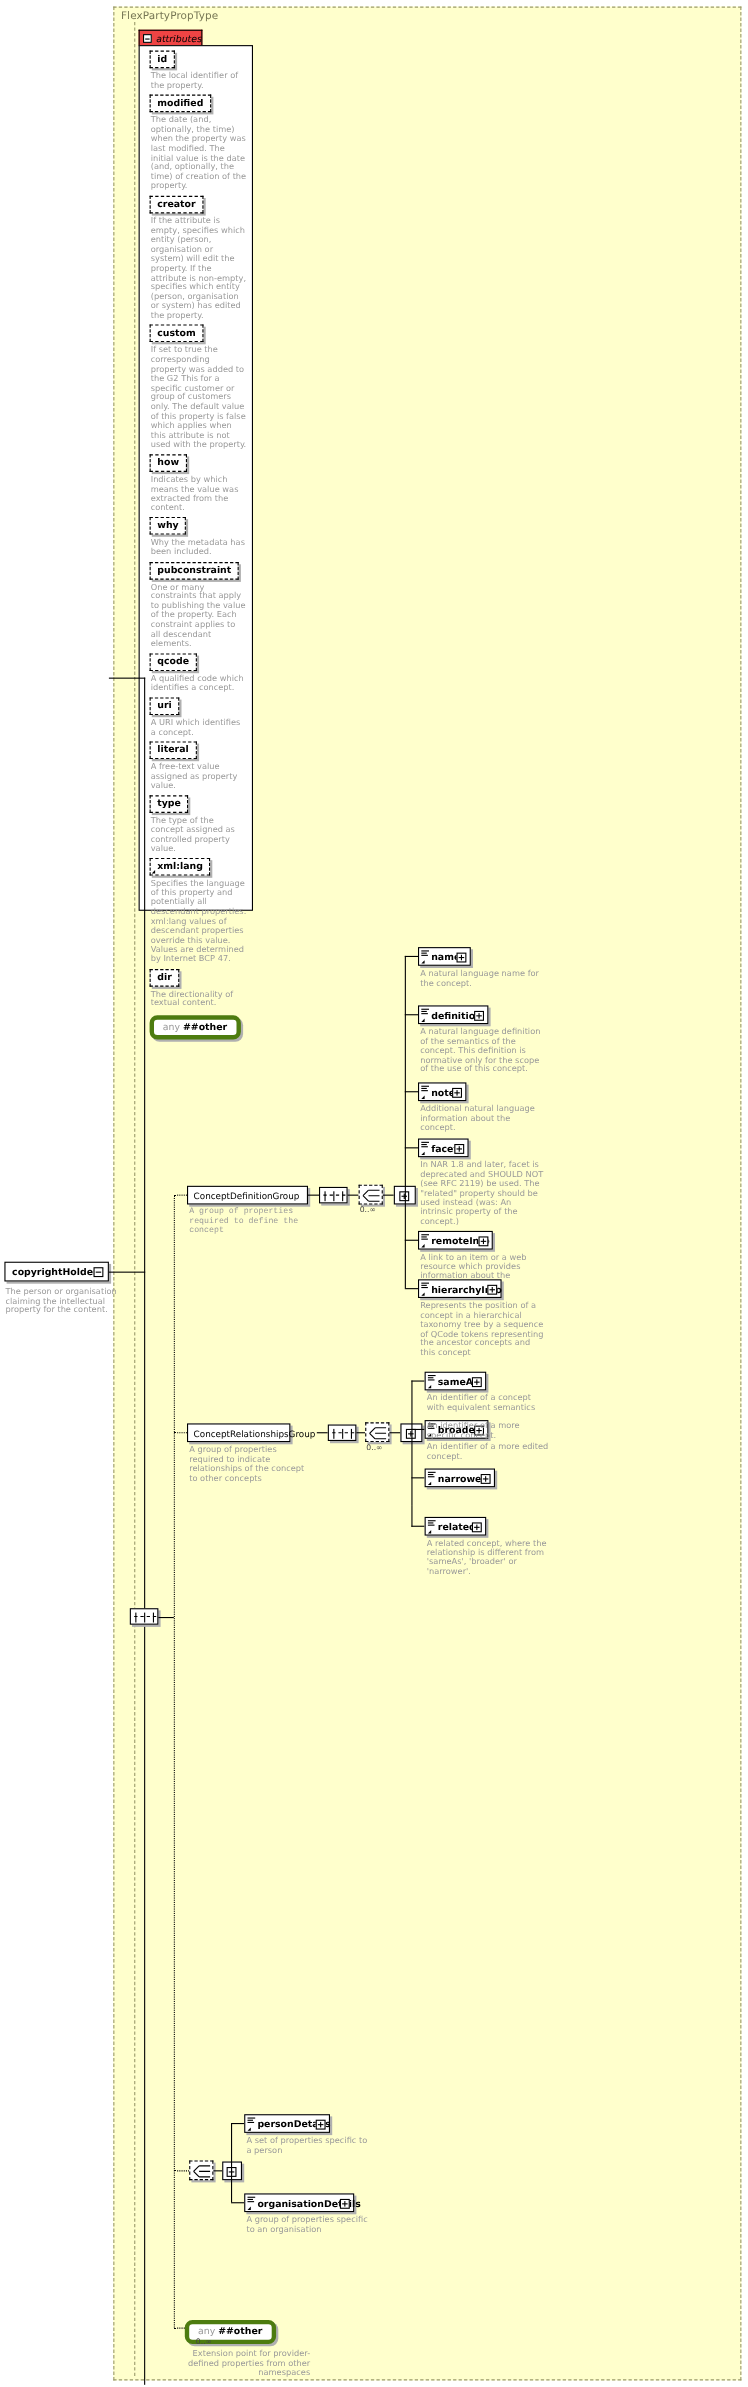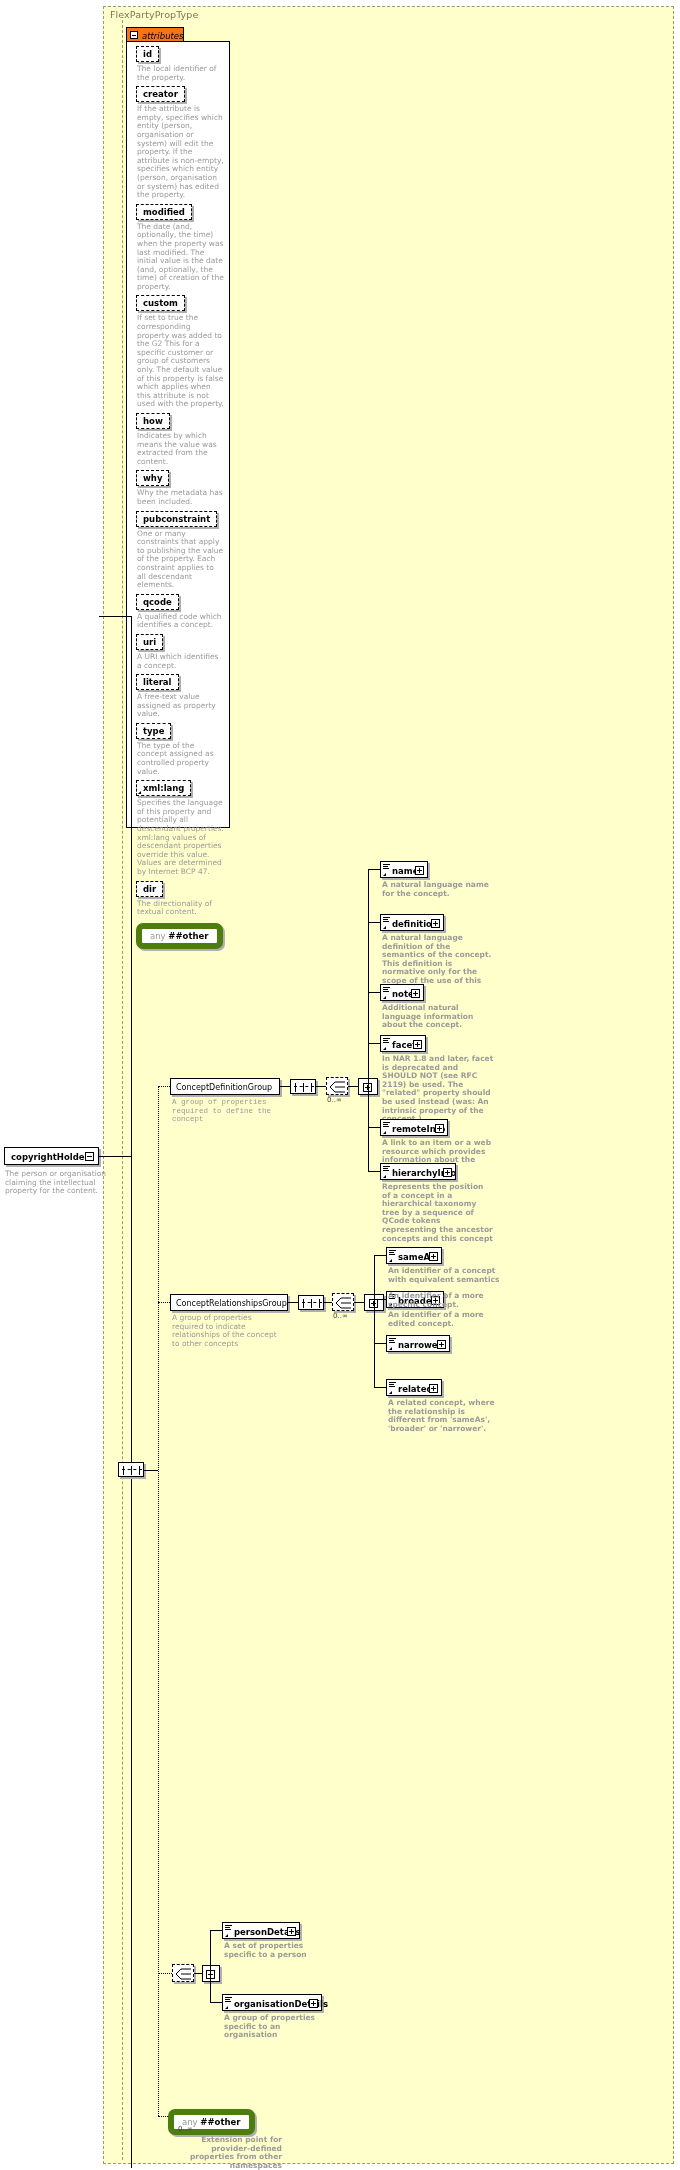--- a/index.html
+++ b/index.html
@@ -19,21 +19,21 @@
   }
   
   #inner-rail{
     position:absolute;left:122px;top:20px;width:0;height:2140px;
     border-left:1px dashed #9a9a6a;
   }
 
   
   #attr-tab{
     position:absolute;left:126px;top:27px;width:58px;height:15px;
-    background:#f97316;border:1px solid #000;border-bottom:none;
+    background:#ef4444;border:1px solid #000;border-bottom:none;
     box-sizing:border-box;
   }
   #attr-tab .minus{
     position:absolute;left:3px;top:3px;width:8px;height:8px;
     border:1px solid #000;background:#fff;box-sizing:border-box;
   }
   #attr-tab .minus:after{
     content:"";position:absolute;left:1px;top:3px;width:4px;height:1px;background:#000;
   }
   #attr-tab .lbl{
@@ -56,21 +56,21 @@
   .attr-chip.hasref:before{
     content:"";position:absolute;left:1px;bottom:1px;
     width:0;height:0;border-left:3px solid transparent;border-bottom:3px solid #000;
   }
   .attr-doc{
     color:#9a9a9a;font-size:7.5px;line-height:8.6px;margin:1px 0 4px 1px;
     width:88px;
   }
   .any-chip{
     display:inline-block;position:relative;
-    border:6px solid #4d7c0f;border-radius:7px;background:#fff;
+    border:4px solid #4d7c0f;border-radius:7px;background:#fff;
     padding:2px 8px;font-size:8.5px;
     box-shadow:2px 2px 0 0 #b0b0b0;margin-top:2px;
   }
   .any-chip .kw{color:#999;}
   .any-chip .ns{font-weight:bold;color:#000;}
 
   
   #root-el{
     position:absolute;left:4px;top:1147px;width:95px;height:18px;
     background:#fff;border:1px solid #000;box-sizing:border-box;
@@ -149,21 +149,21 @@
     position:absolute;top:3.5px;width:9px;height:9px;
     border:1px solid #000;background:#fff;box-sizing:border-box;
   }
   .elbox .plusbox:after{
     content:"";position:absolute;left:1px;top:3px;width:5px;height:1px;background:#000;
   }
   .elbox .plusbox:before{
     content:"";position:absolute;left:3px;top:1px;width:1px;height:5px;background:#000;
   }
   .eldoc{
-    position:absolute;color:#9a9a9a;font-size:7.5px;line-height:8.6px;width:112px;font-weight:bold;
+    position:absolute;color:#9a9a9a;font-size:7.5px;line-height:8.6px;width:112px;
   }
 
   
   .hline{position:absolute;height:0;border-top:1px solid #000;}
   .vline{position:absolute;width:0;border-left:1px solid #000;}
   .hline-d{position:absolute;height:0;border-top:1px dotted #000;}
   .vline-d{position:absolute;width:0;border-left:1px dotted #000;}
 </style>
 </head>
 <body>
@@ -177,26 +177,26 @@
   <span class="lbl">attributes</span>
 </div>
 <div id="attr-panel"></div>
 
 <div id="attr-list">
   <div class="attr-item">
     <span class="attr-chip">id</span>
     <div class="attr-doc">The local identifier of the property.</div>
   </div>
   <div class="attr-item">
+    <span class="attr-chip">modified</span>
+    <div class="attr-doc">The date (and, optionally, the time) when the property was last modified. The initial value is the date (and, optionally, the time) of creation of the property.</div>
+  </div>
+  <div class="attr-item">
     <span class="attr-chip">creator</span>
     <div class="attr-doc">If the attribute is empty, specifies which entity (person, organisation or system) will edit the property. If the attribute is non-empty, specifies which entity (person, organisation or system) has edited the property.</div>
-  </div>
-  <div class="attr-item">
-    <span class="attr-chip">modified</span>
-    <div class="attr-doc">The date (and, optionally, the time) when the property was last modified. The initial value is the date (and, optionally, the time) of creation of the property.</div>
   </div>
   <div class="attr-item">
     <span class="attr-chip">custom</span>
     <div class="attr-doc">If set to true the corresponding property was added to the G2 This for a specific customer or group of customers only. The default value of this property is false which applies when this attribute is not used with the property.</div>
   </div>
   <div class="attr-item">
     <span class="attr-chip">how</span>
     <div class="attr-doc">Indicates by which means the value was extracted from the content.</div>
   </div>
   <div class="attr-item">
@@ -361,21 +361,21 @@
       <i></i>
       <i></i>
     </span>
   <span class="arrow"></span>
   <span class="ename">hierarchyInfo</span>
   <span class="plusbox" style="right:3px;"></span>
 </div>
 <div class="eldoc" style="left:382px;top:1183px;">Represents the position of a concept in a hierarchical taxonomy tree by a sequence of QCode tokens representing the ancestor concepts and this concept</div>
 
 <div class="hline-d" style="left:158px;top:1302px;width:12px;"></div>
-<div class="groupbox" style="left:170px;top:1294px;width:118px;">
+<div class="groupbox" style="left:170px;top:1294px;width:94px;">
   <span class="glabel">ConceptRelationshipsGroup</span>
 </div>
 <div class="groupdoc" style="left:172px;top:1314px;">A group of properties required to indicate relationships of the concept to other concepts</div>
 
 <div class="hline" style="left:288px;top:1302px;width:10px;"></div>
 <div class="seqnode" style="left:298px;top:1295px;">
   <span class="dots"></span>
   <span class="bar b1"></span>
   <span class="bar b2"></span>
   <span class="bar b3"></span>

